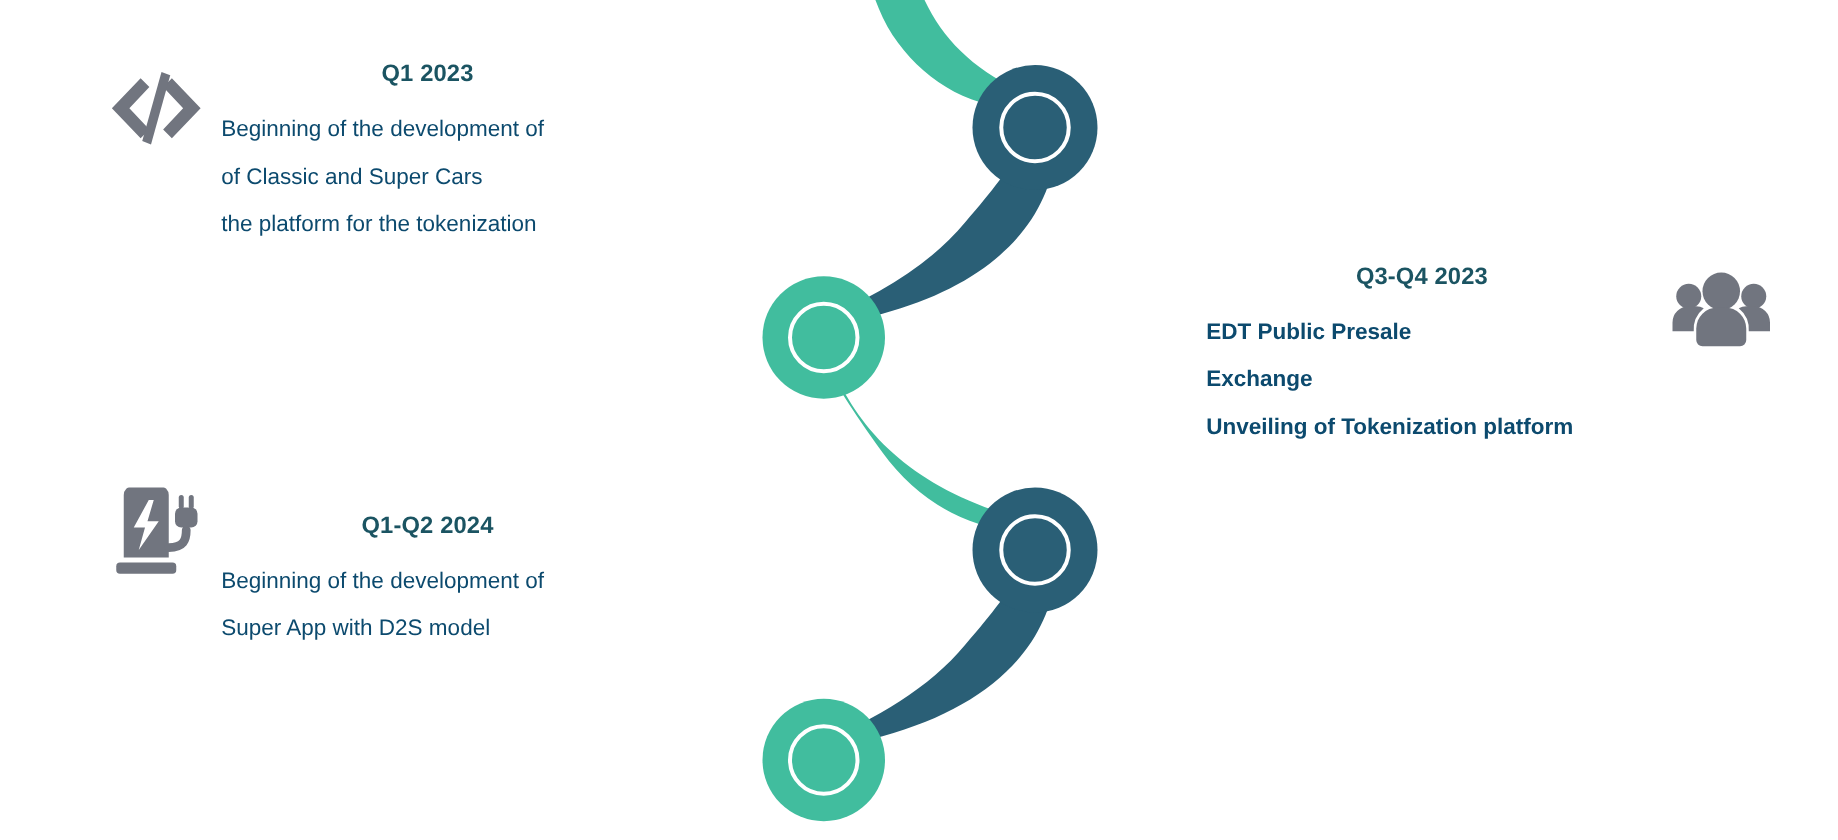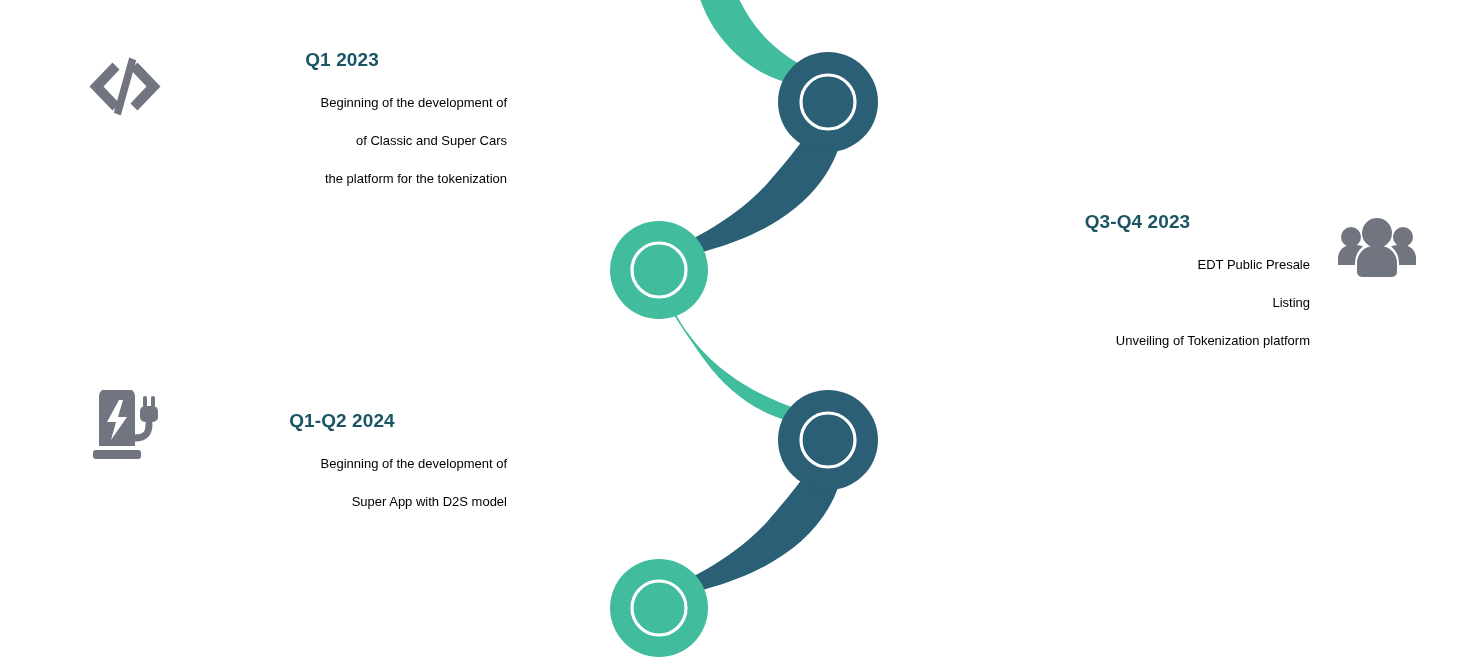--- a/index.html
+++ b/index.html
@@ -18,40 +18,40 @@
 
   
   .milestone{position:absolute;display:flex;align-items:flex-start;}
   .ms-text{display:flex;flex-direction:column;}
   .ms-title{
     font-size:19px;font-weight:bold;color:#1b5462;
     text-align:center;letter-spacing:.1px;margin-bottom:13px;
     line-height:1.1;
   }
   .ms-line{
-    font-size:13px;color:#000000;text-align:right;
+    font-size:18px;color:#0c4a6e;text-align:left;
     line-height:38px;font-weight:400;white-space:nowrap;
   }
   .ms-icon{flex:0 0 auto;display:flex;align-items:flex-start;justify-content:center;}
 
   
   #milestone-q1-2023{left:72px;top:50px;}
   #milestone-q1-2023 .ms-icon{width:105px;margin-top:6px;}
   #milestone-q1-2023 .ms-text{width:330px;}
 
   
   #milestone-q1-q2-2024{left:72px;top:388px;}
   #milestone-q1-q2-2024 .ms-icon{width:105px;margin-top:2px;}
   #milestone-q1-q2-2024 .ms-text{width:330px;margin-top:23px;}
 
   
   #milestone-q3-q4-2023{left:965px;top:212px;}
   #milestone-q3-q4-2023 .ms-text{width:345px;}
   #milestone-q3-q4-2023 .ms-icon{width:105px;margin-top:4px;margin-left:14px;}
-  #milestone-q3-q4-2023 .ms-line{line-height:38px;}
+  #milestone-q3-q4-2023 .ms-line{line-height:38px;font-weight:bold;}
 </style>
 </head>
 <body>
 
 <div class="stage">
 
   <svg id="roadmap-svg" viewBox="0 0 1470 672" aria-hidden="true">
 
     <path fill="#41bd9e" d="M 726 -40
              C 740 20, 772 60, 845 84
@@ -137,21 +137,21 @@
       <div class="ms-title">Q1-Q2 2024</div>
       <div class="ms-line">Beginning of the development of</div>
       <div class="ms-line">Super App with D2S model</div>
     </div>
   </div>
 
   <div class="milestone" id="milestone-q3-q4-2023">
     <div class="ms-text">
       <div class="ms-title">Q3-Q4 2023</div>
       <div class="ms-line">EDT Public Presale</div>
-      <div class="ms-line">Listing</div>
+      <div class="ms-line">Exchange</div>
       <div class="ms-line">Unveiling of Tokenization platform</div>
     </div>
     <div class="ms-icon">
       <svg width="82" height="62" viewBox="0 0 82 62" aria-hidden="true">
         <g fill="#71757f">
 
           <circle cx="15" cy="21" r="10"></circle>
           <path d="M2 49 v-7 a13 13 0 0 1 13 -13 h6 a13 13 0 0 1 6 1.5 A22 22 0 0 0 19 49 Z"></path>
 
           <circle cx="67" cy="21" r="10"></circle>

